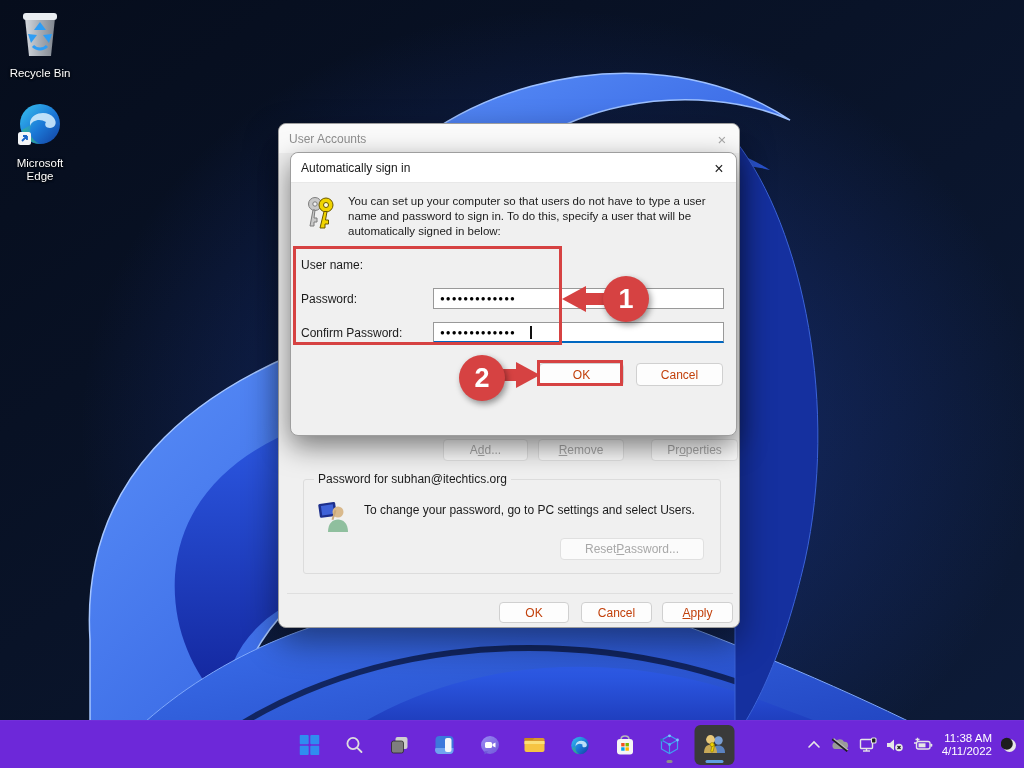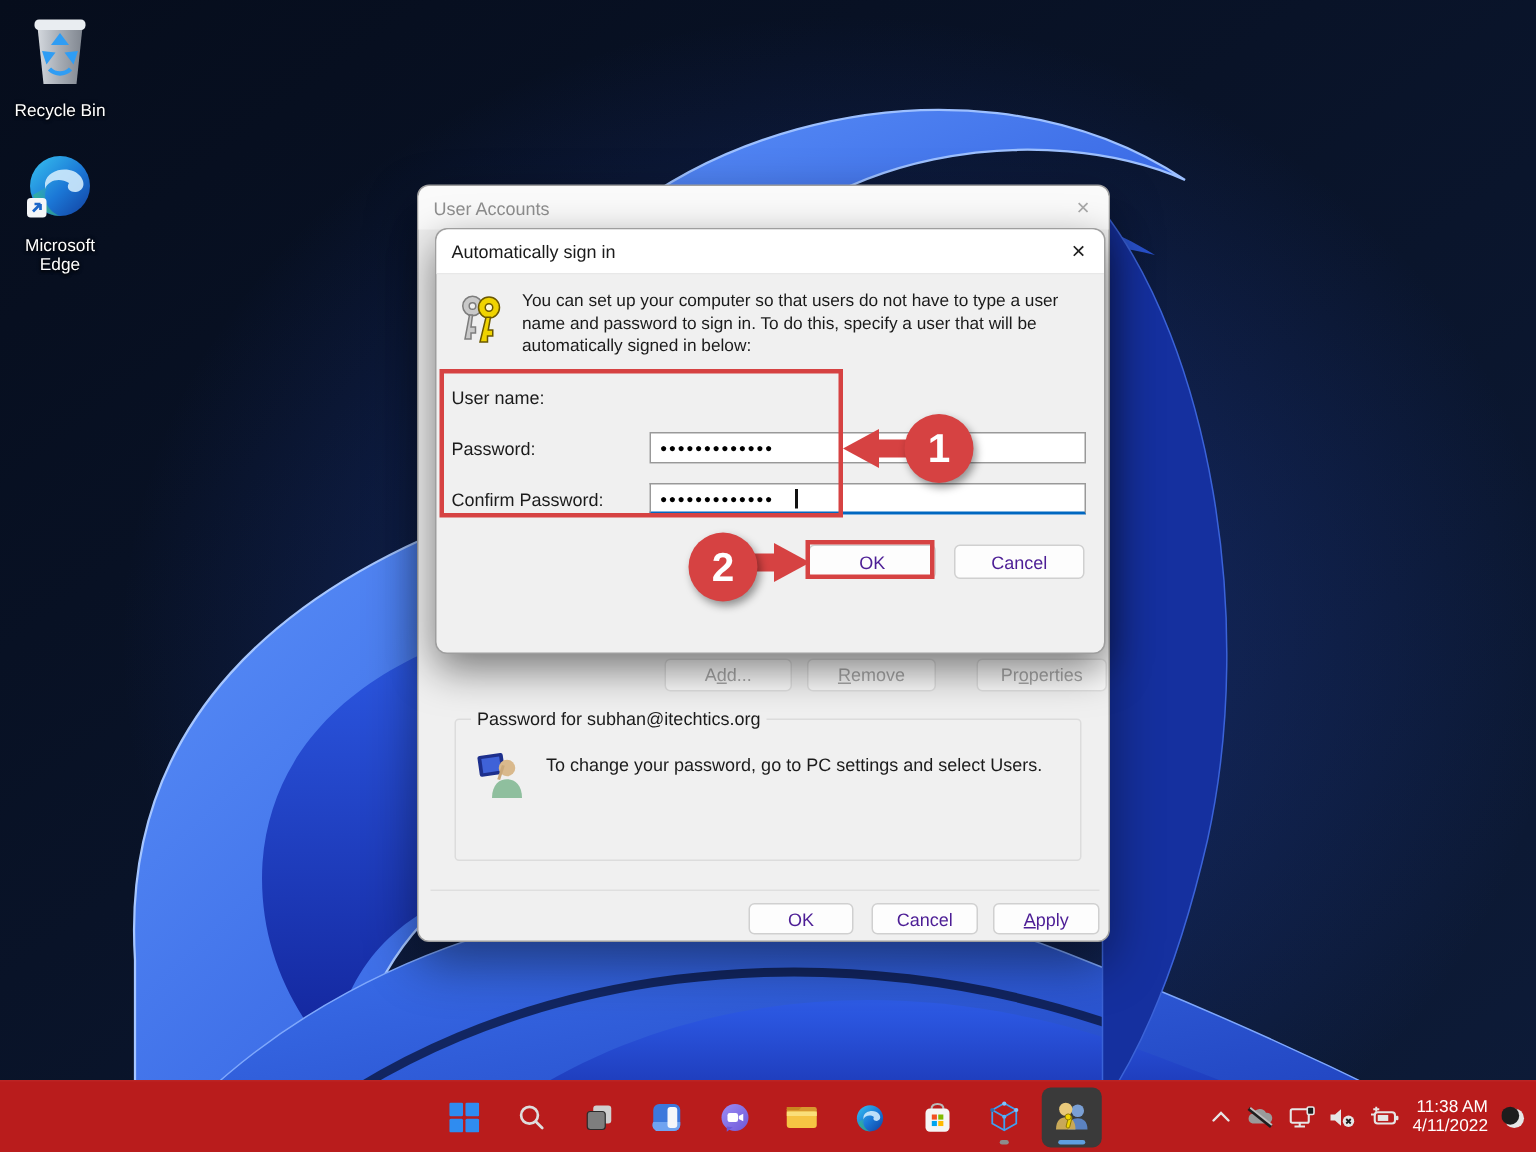--- a/index.html
+++ b/index.html
@@ -20,21 +20,21 @@
   .dialog { background:#f0f0f0; border:1px solid #9e9e9e; border-radius:8px;
       box-shadow:0 14px 34px rgba(0,0,0,.45); }
   .titlebar { position:absolute; left:0; top:0; right:0; display:flex; align-items:center;
       border-radius:8px 8px 0 0; }
   .title-text { font-size:12px; padding-left:10px; }
   .close-x { position:absolute; right:9px; top:50%; transform:translateY(-50%);
       font-size:15px; line-height:15px; width:16px; text-align:center; }
 
   .btn { position:absolute; display:flex; align-items:center; justify-content:center;
       background:#fdfdfd; border:1px solid #d0d0d0; border-radius:4px;
-      font-size:12px; color:#4c1d95; }
+      font-size:12px; color:#c2410c; }
   .btn.disabled { color:#a8a8a8; background:#fbfbfb; border-color:#e0e0e0; }
   .btn u { text-decoration:underline; }
 
   .field { position:absolute; background:#fff; border:1px solid #999;
       height:21px; font-size:12px; color:#111; display:flex; align-items:center;
       padding-left:6px; }
   .field.focused { border-bottom:2px solid #0067c0; }
   .pw { font-size:8px; letter-spacing:1px; color:#000; }
   .flabel { position:absolute; font-size:12px; color:#1b1b1b; }
 
@@ -43,21 +43,21 @@
       padding:0 4px; font-size:12px; color:#1b1b1b; }
 
   
   .anno-rect { position:absolute; border:3px solid #d64242; }
   .anno-circle { position:absolute; width:46px; height:46px; border-radius:50%;
       background:#d64242; color:#fff; font-weight:bold; font-size:27px;
       display:flex; align-items:center; justify-content:center;
       box-shadow:2px 3px 6px rgba(0,0,0,.4); }
 
   
-  #taskbar { left:0; bottom:0; width:1024px; height:48px; background:#b91c1c;
+  #taskbar { left:0; bottom:0; width:1024px; height:48px; background:#6d28d9;
       border-top:1px solid rgba(255,255,255,.04); display:flex; align-items:center; }
   #tb-center { position:absolute; left:50%; transform:translateX(-50%); top:0; height:48px;
       display:flex; align-items:center; gap:5px; }
   .tb-slot { width:40px; height:40px; border-radius:6px; display:flex; align-items:center;
       justify-content:center; position:relative; }
   .tb-slot.active { background:#3a3a3a; }
   .run-dot { position:absolute; bottom:2px; left:50%; transform:translateX(-50%);
       width:6px; height:3px; border-radius:2px; background:#8d8d8d; }
   .run-bar { position:absolute; bottom:2px; left:50%; transform:translateX(-50%);
       width:18px; height:3px; border-radius:2px; background:#5e9fe0; }
@@ -172,20 +172,25 @@
   <div class="groupbox" style="left:24px; top:355px; width:418px; height:95px;">
     <span class="legend">Password for subhan@itechtics.org</span>
     <svg class="abs" style="left:13px; top:20px;" width="34" height="34" viewBox="0 0 34 34">
       <rect x="2" y="3" width="17" height="14" rx="1.5" fill="#1d2f8c" transform="rotate(-8 10 10)"></rect>
       <rect x="4.5" y="5.2" width="12" height="9.5" fill="#3f62d8" transform="rotate(-8 10 10)"></rect>
       <circle cx="21" cy="12" r="5.5" fill="#d9b98c"></circle>
       <path d="M 11 32 C 11 23 16 19.5 21 19.5 C 26 19.5 31 23 31 32 Z" fill="#8fbf9e"></path>
       <rect x="16" y="10" width="2" height="10" fill="#caa879" transform="rotate(18 17 15)"></rect>
     </svg>
     <div class="abs" style="left:60px; top:23px; width:345px; font-size:12px; color:#1b1b1b;">To change your password, go to PC settings and select Users.</div>
+    <div class="btn disabled" style="left:256px; top:58px; width:144px; height:22px;">
+      <span>Reset </span>
+        <u>P</u>
+        <span>assword...</span>
+    </div>
   </div>
 
   <div class="abs" style="left:8px; top:469px; width:446px; height:1px; background:#dfdfdf;"></div>
   <div class="btn" style="left:220px; top:478px; width:70px; height:21px;">
     <span></span>
       <u></u>
       <span>OK</span>
   </div>
   <div class="btn" style="left:302px; top:478px; width:71px; height:21px;">
     <span></span>

